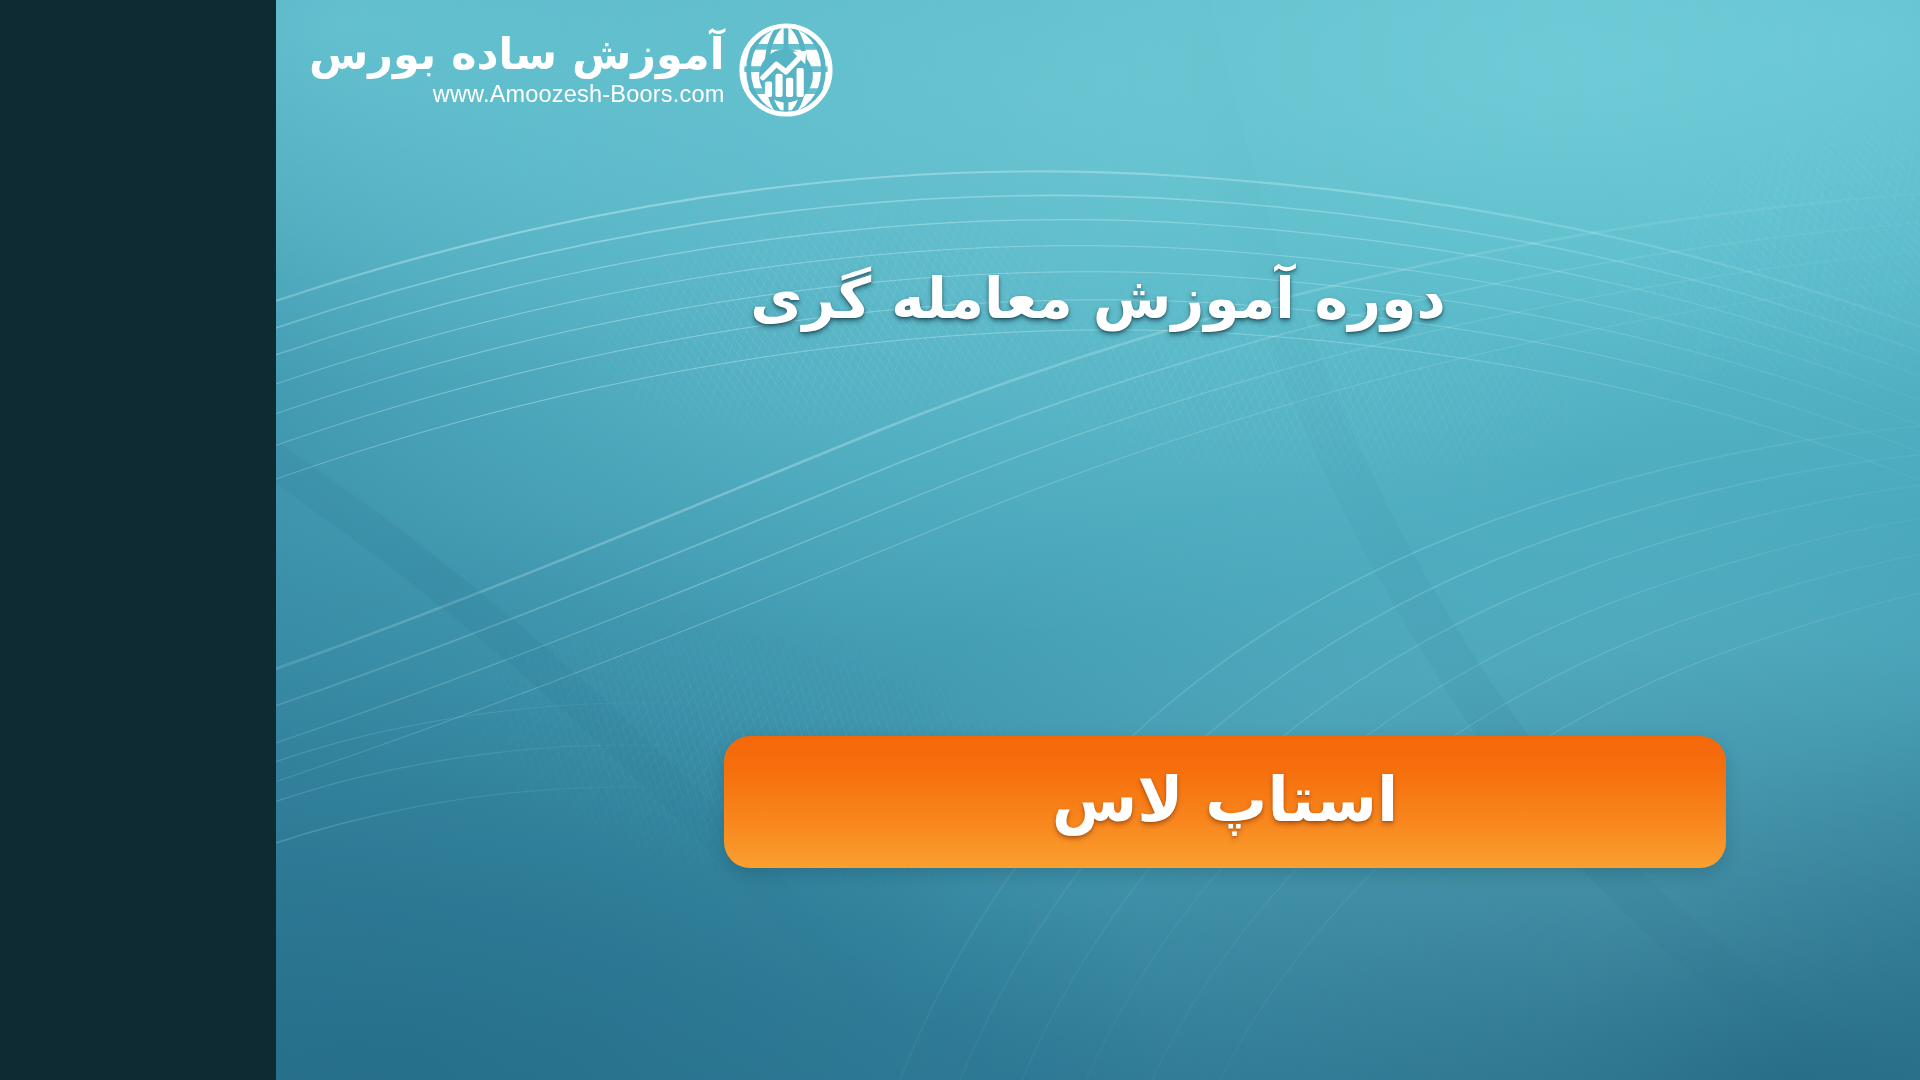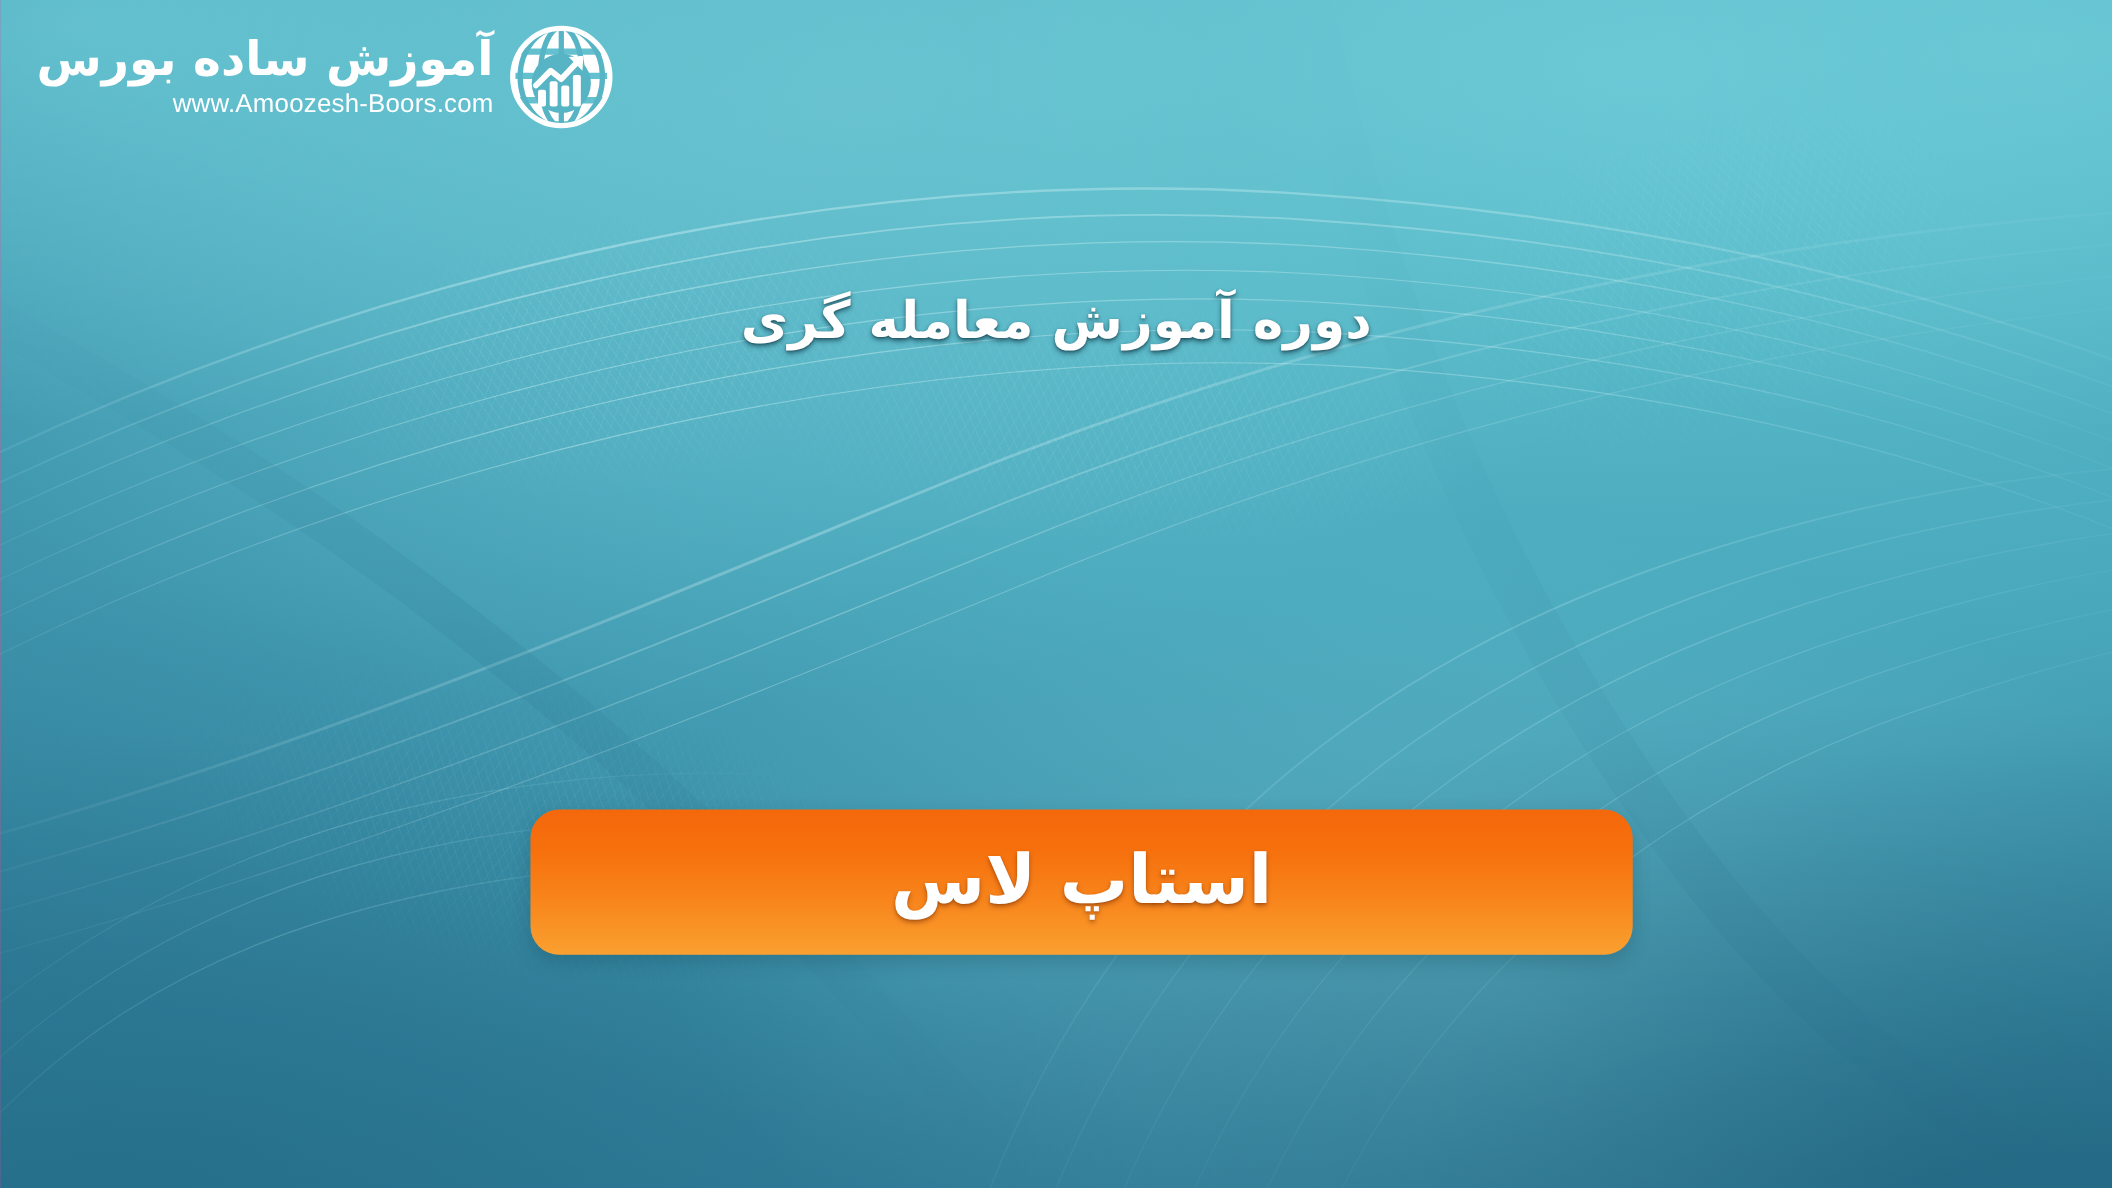--- a/index.html
+++ b/index.html
@@ -3,25 +3,25 @@
 <meta charset="utf-8">
 <title>Amoozesh Boors Banner</title>
 <style>
   html, body {
     margin: 0;
     padding: 0;
     background: #0e2a33;
   }
   .stage {
     position: relative;
-    width: 1920px;
+    width: 1644px;
     height: 1080px;
     overflow: hidden;
     font-family: "DejaVu Sans", "Liberation Sans", sans-serif;
-    background: #ec4899;
+    background: #a16207;
   }
 
   
   .bg-base {
     position: absolute;
     inset: 0;
     background:
       radial-gradient(150% 110% at 78% 6%, #62c3d0 0%, #57b9c8 18%, #4aa9bd 42%, #3d93ab 66%, #32809c 85%, #2c7693 100%);
   }
   .bg-corner-light {
@@ -155,21 +155,21 @@
     position: absolute;
     left: 0;
     right: 0;
     top: 262px;
     text-align: center;
     direction: rtl;
   }
   .headline-line {
     color: #ffffff;
     font-weight: 700;
-    font-size: 47px;
+    font-size: 57px;
     line-height: 1.28;
     letter-spacing: 0px;
     text-shadow:
       0 3px 5px rgba(10,45,60,0.55),
       0 1px 2px rgba(10,45,60,0.45);
     white-space: nowrap;
     font-family: "DejaVu Sans", sans-serif;
   }
   .headline-line.second {
     margin-top: 44px;
@@ -178,21 +178,21 @@
     direction: ltr;
     unicode-bidi: isolate;
     font-family: "Liberation Sans", sans-serif;
     font-weight: 700;
     letter-spacing: -1.2px;
   }
 
   
   .cta {
     position: absolute;
-    left: 482px;
+    left: 448px;
     top: 736px;
     width: 1002px;
     height: 132px;
     border: 0;
     border-radius: 26px;
     background: linear-gradient(180deg, #f4680b 0%, #f66f0d 26%, #f8851c 62%, #faa030 100%);
     box-shadow: 0 6px 16px rgba(12,50,66,0.22);
     display: flex;
     align-items: center;
     justify-content: center;

